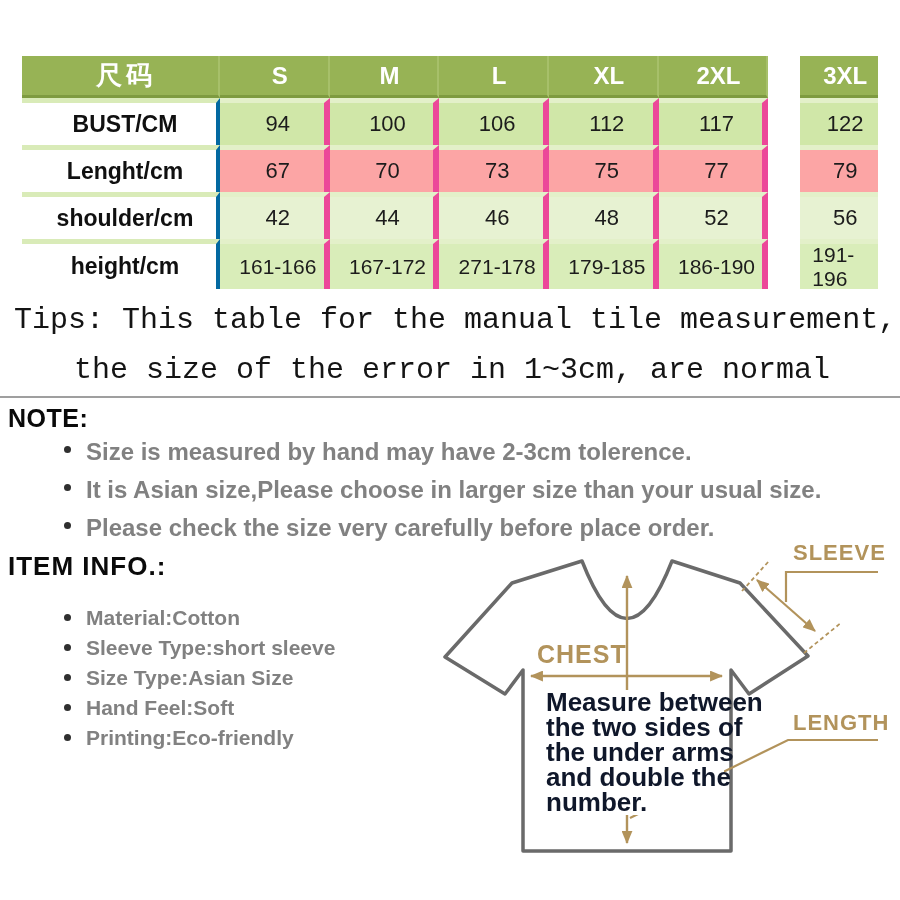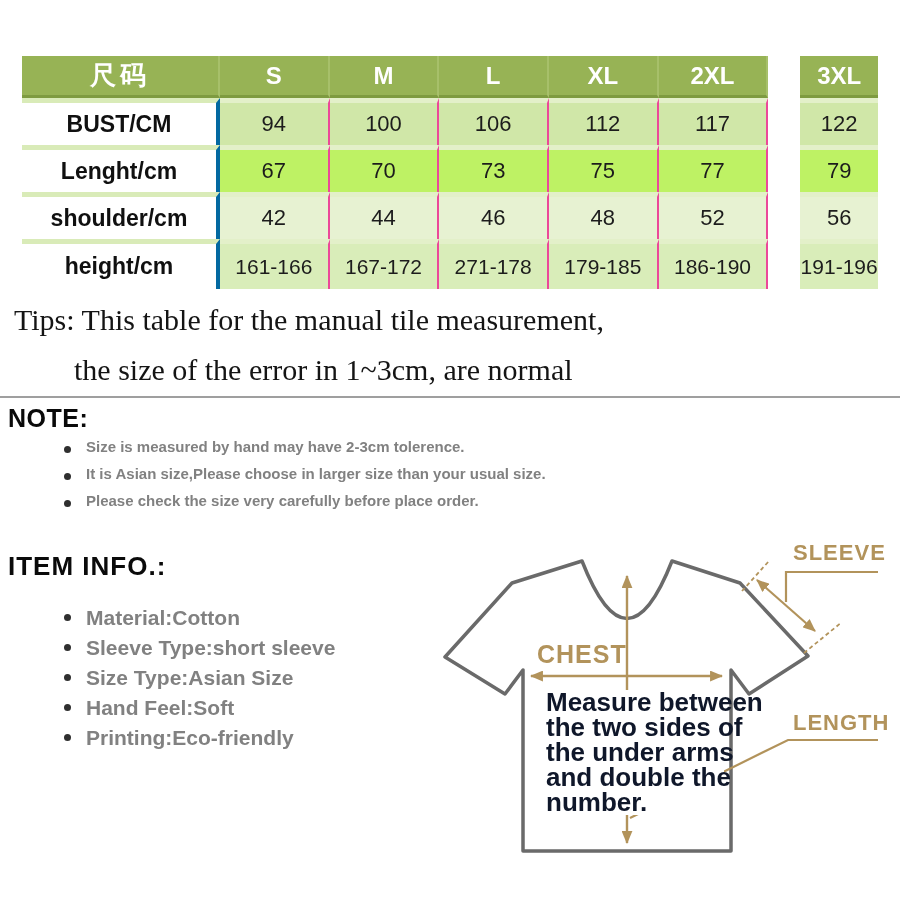--- a/index.html
+++ b/index.html
@@ -8,65 +8,65 @@
     font-family:"Liberation Sans","DejaVu Sans",sans-serif; overflow:hidden;
   }
 
   
   .size-table {
     position:absolute; left:22px; top:56px; width:856px;
     display:grid;
     grid-template-columns:198px repeat(6,1fr);
     grid-template-rows:42px 47px 47px 47px 50px;
   }
-  .size-table > div { display:flex; align-items:center; justify-content:center; box-sizing:border-box; }
+  .size-table > div { display:flex; align-items:center; justify-content:center; box-sizing:border-box;padding-left:12px; }
   .th {
     background:#97b355; color:#ffffff; font-weight:bold; font-size:24px;
     border-right:2px solid #a7c06a; border-bottom:3px solid #7e9b40;
   }
   .th.cjk { font-size:26px; letter-spacing:4px; }
   .tl {
     background:#ffffff; color:#101010; font-weight:bold; font-size:23px;
     border-top:5px solid #d9ebb8; border-right:4px solid #0369a1;
   }
   .td {
     color:#1c1c1c; font-size:22px;
-    border-top:5px solid #e3f0c9; border-right:2px solid #ec4899;
+    border-top:5px solid #e3f0c9; border-right:6px solid #ec4899;
   }
   .r1 { background:#d0e7a8; }
-  .r2 { background:#bef264; }
+  .r2 { background:#fca5a5; }
   .r3 { background:#e7f2d2; }
   .r4 { background:#d9edb9; font-size:21px; }
   .lastcol { border-right:none !important;margin-left:32px; }
 
   
   .tips-line {
     position:absolute; color:#141414; font-size:30px;
-    font-family:Liberation Serif, serif; white-space:nowrap;
+    font-family:Liberation Mono, monospace; white-space:nowrap;
   }
   .tips-1 { left:14px; top:303px; }
   .tips-2 { left:74px; top:353px; }
 
   .divider { position:absolute; left:0; top:396px; width:900px; height:2px; background:#9f9f9f; }
 
   
   .sec-heading {
     position:absolute; color:#0a0a0a; font-weight:bold; white-space:nowrap;
   }
   .note-heading { left:8px; top:404px; font-size:25px; letter-spacing:0.5px; }
   .info-heading { left:8px; top:551px; font-size:26px; letter-spacing:1px; }
 
   .bullet-list { position:absolute; margin:0; padding:0; list-style:none; }
   .note-list { left:60px; top:438px; }
   .info-list { left:60px; top:606px; }
   .bullet-list li {
     position:relative; padding-left:26px; white-space:nowrap;
     color:#818181; font-weight:bold;
   }
-  .note-list li { font-size:15px; margin-bottom:10px; }
+  .note-list li { font-size:24px; margin-bottom:10px; }
   .info-list li { font-size:21px; margin-bottom:6px; }
   .bullet-list li::before {
     content:""; position:absolute; left:4px; top:8px; width:7px; height:7px;
     border-radius:50%; background:#2f2f2f;
   }
 
   
   .diagram-svg { position:absolute; left:0; top:0; width:900px; height:900px; }
   .measure-note {
     position:absolute; left:546px; top:690px; width:178px; background:#ffffff;

